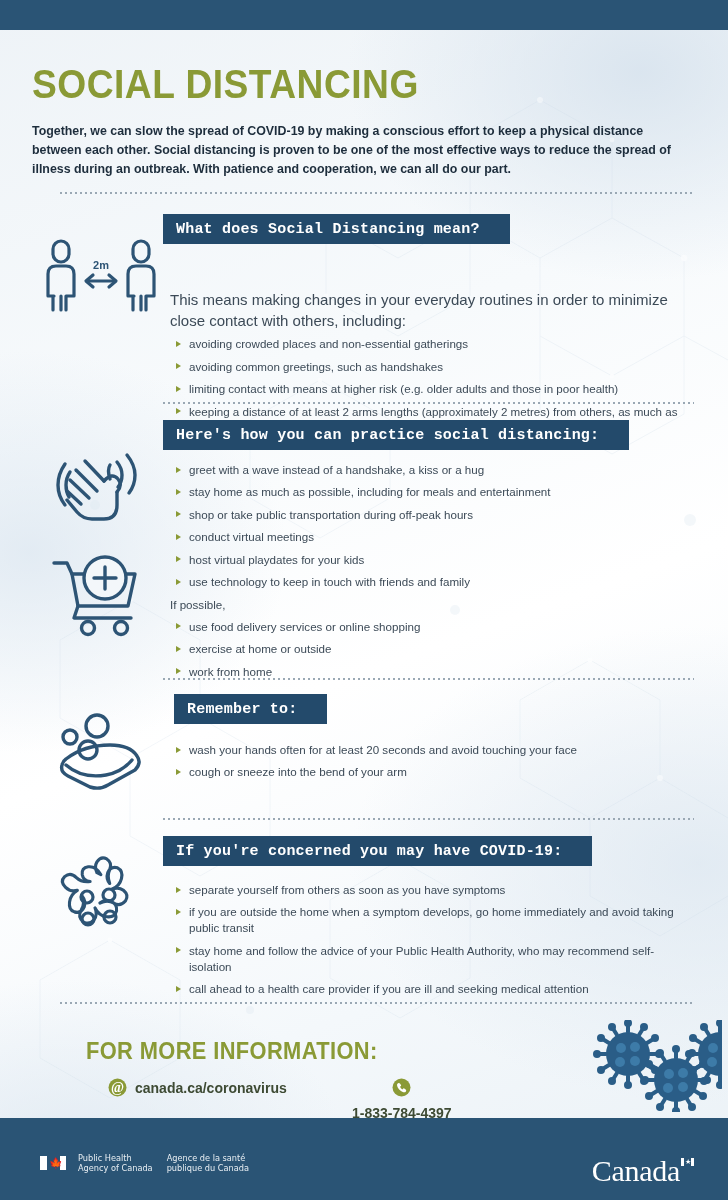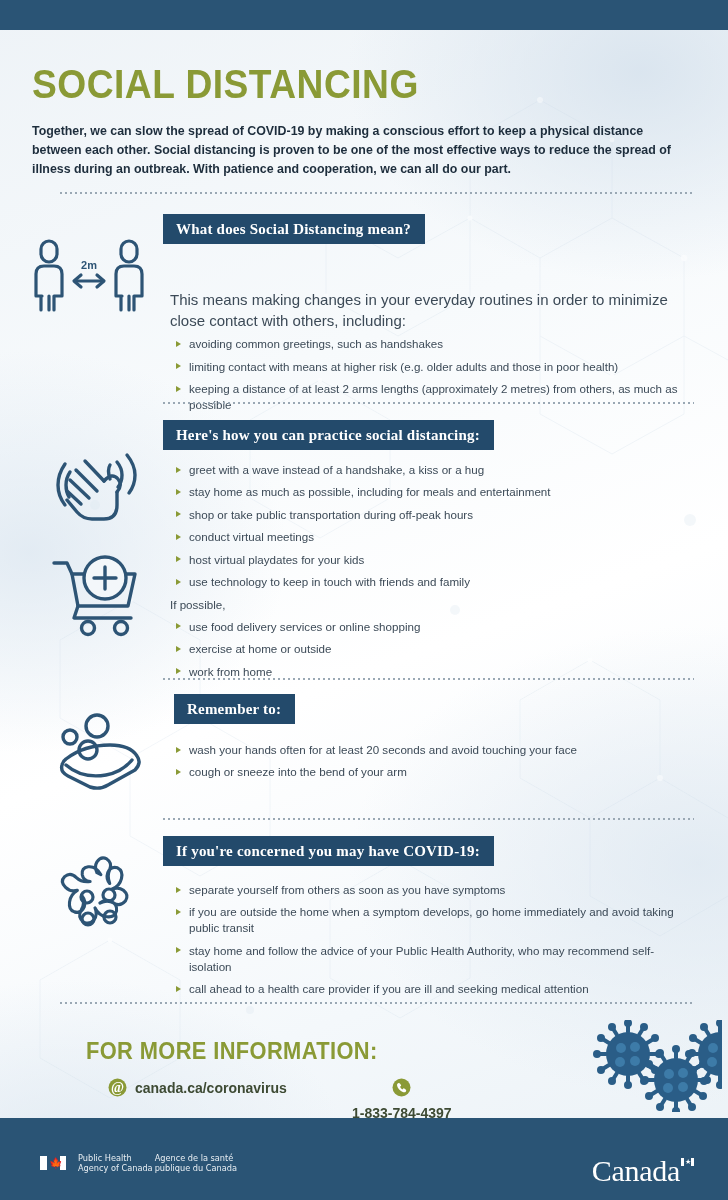--- a/index.html
+++ b/index.html
@@ -90,24 +90,24 @@
   }
 
   
   .sec-head {
     position: absolute;
     height: 30px;
     background: #234a6b;
     color: #ffffff;
     font-size: 15px;
     font-weight: 700;
-    font-family: Liberation Serif, serif;
+    font-family: Liberation Mono, monospace;
     display: flex;
     align-items: center;
-    padding: 0 14px 0 13px;
+    padding: 0 30px 0 13px;
     letter-spacing: 0.2px;
   }
 
   
   .list {
     position: absolute;
     color: #3c4a57;
     font-size: 11.6px;
     line-height: 1.38;
   }
@@ -183,21 +183,21 @@
   .flag .band { position: absolute; top: 0; width: 6.5px; height: 14px; background: #fff; }
   .flag .band.l { left: 0; }
   .flag .band.r { right: 0; }
   .flag .mid { position: absolute; left: 6.5px; top: 0; width: 13px; height: 14px; background: #2a5475; }
   .flag .leaf {
     position: absolute; left: 9.5px; top: 1.5px;
     font-size: 11px; line-height: 11px; color: #fff;
   }
   .foot-text {
     display: flex;
-    gap: 2px;
+    gap: 14px;
     font-size: 8.2px;
     line-height: 1.3;
     color: #e8eef3;
     font-family: "DejaVu Sans", sans-serif;
   }
   .canada-word {
     position: absolute;
     right: 34px;
     bottom: 12px;
     font-family: "Liberation Serif", serif;
@@ -263,21 +263,21 @@
     </g>
   </svg>
 
   <div class="top-bar"></div>
 
   <div class="title">SOCIAL DISTANCING</div>
   <div class="intro">Together, we can slow the spread of COVID-19 by making a conscious effort to keep a physical distance between each other.  Social distancing is proven to be one of the most effective ways to reduce the spread of illness during an outbreak.  With patience and cooperation, we can all do our part.</div>
 
   <div class="divider full" style="top:192px;"></div>
 
-  <div class="icon-box" style="left:30px; top:238px;">
+  <div class="icon-box" style="left:42px; top:238px;">
     <svg width="118" height="76" viewBox="0 0 118 76">
       <g stroke="#2d5475" stroke-width="3.2" fill="none" stroke-linecap="round" stroke-linejoin="round">
 
         <rect x="11" y="3" width="16" height="21" rx="8"></rect>
         <path d="M6 36 q0 -8 8 -8 h10 q8 0 8 8 v22 h-8 v14 M19 58 v14 M11 58 v14 M6 36 v22 h6"></path>
 
         <rect x="91" y="3" width="16" height="21" rx="8"></rect>
         <path d="M86 36 q0 -8 8 -8 h10 q8 0 8 8 v22 h-8 v14 M99 58 v14 M91 58 v14 M86 36 v22 h6"></path>
 
         <path d="M45 43 h28"></path>
@@ -285,20 +285,24 @@
         <path d="M67 37 L74 43 L67 49"></path>
       </g>
       <text x="59" y="31" text-anchor="middle" font-family="Liberation Sans, sans-serif" font-size="11" font-weight="700" fill="#2d5475">2m</text>
     </svg>
   </div>
 
   <div class="sec-head" style="left:163px; top:214px;">What does Social Distancing mean?</div>
 
   <div class="list" style="left:170px; top:256px; width:516px;">
     <div class="lead">This means making changes in your everyday routines in order to minimize close contact with others, including:</div>
+    <div class="item">
+        <span class="tri"></span>
+        <span class="txt">avoiding crowded places and non-essential gatherings</span>
+      </div>
     <div class="item">
         <span class="tri"></span>
         <span class="txt">avoiding common greetings, such as handshakes</span>
       </div>
     <div class="item">
         <span class="tri"></span>
         <span class="txt">limiting contact with means at higher risk (e.g. older adults and those in poor health)</span>
       </div>
     <div class="item">
         <span class="tri"></span>

